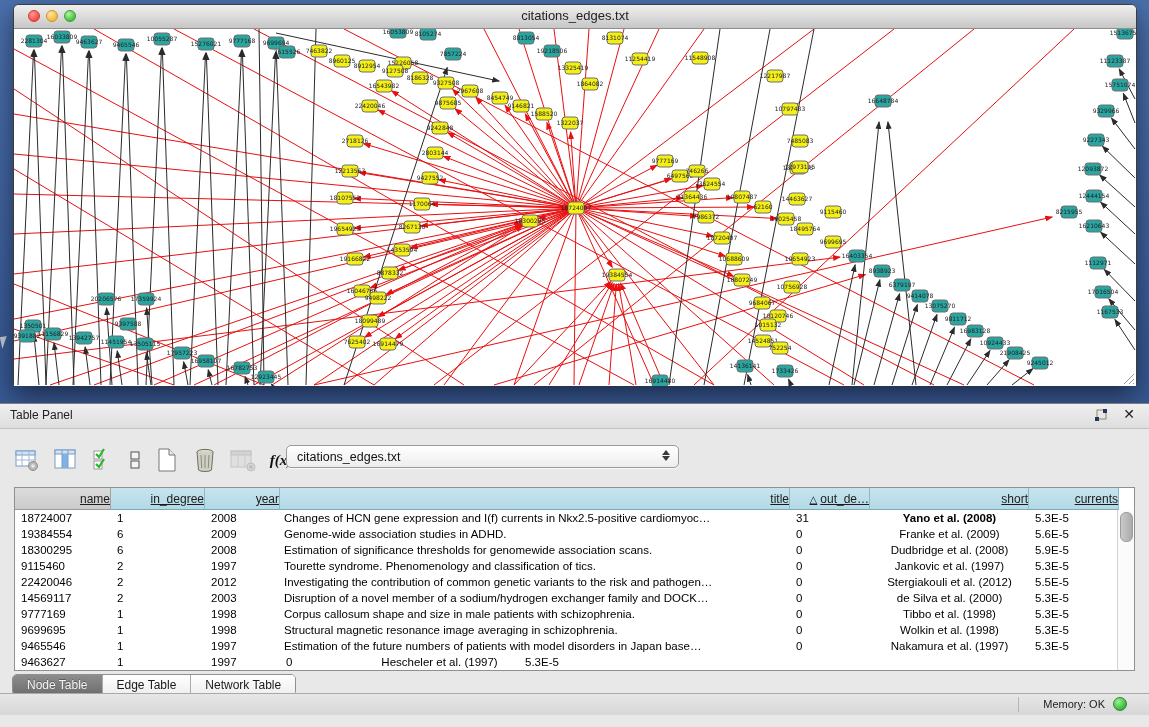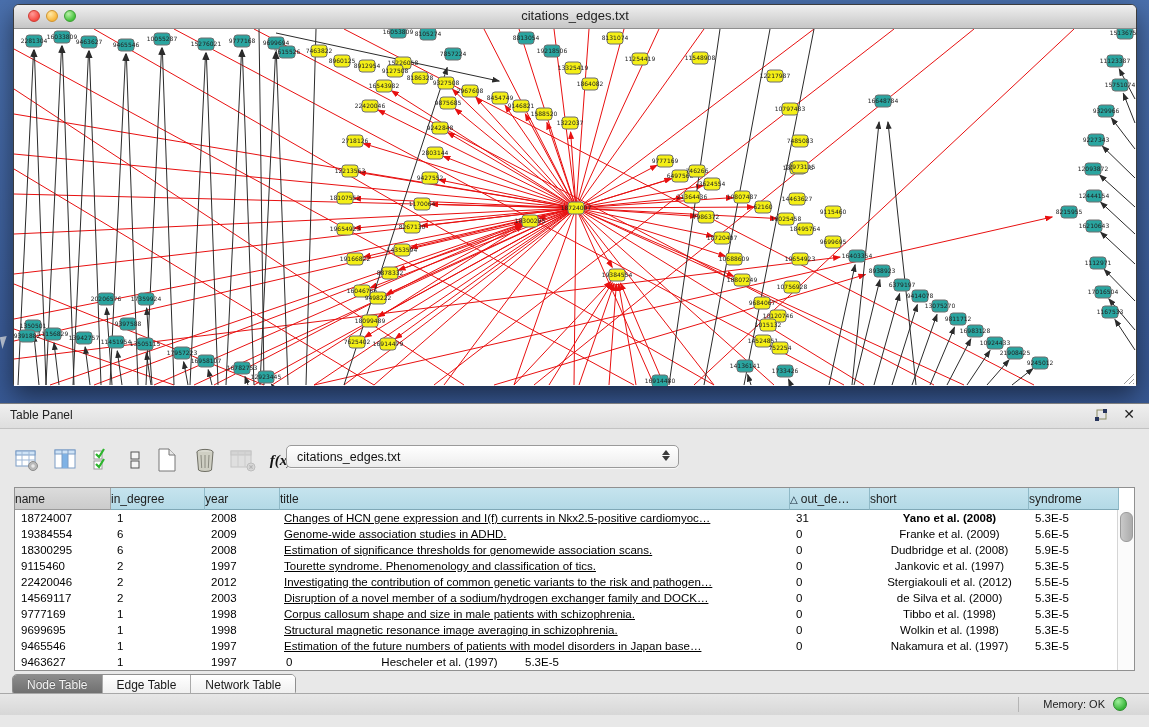--- a/index.html
+++ b/index.html
@@ -43,31 +43,31 @@
     background:linear-gradient(180deg,#ffffff,#ededed);
     box-shadow:0 1px 1px rgba(255,255,255,.8), inset 0 1px 0 #fff;
     font-size:12.5px;color:#111;line-height:23px;padding-left:10px;box-sizing:border-box;}
   .combo-arrows{position:absolute;right:8px;top:4px;display:flex;flex-direction:column;gap:1px;}
   .combo-arrows i{width:0;height:0;border-left:4px solid transparent;border-right:4px solid transparent;}
   .combo-arrows i.up{border-bottom:5px solid #3b3b3b;}
   .combo-arrows i.dn{border-top:5px solid #3b3b3b;}
   .tablewrap{position:absolute;left:14px;top:83px;width:1121px;height:184px;
     background:#fff;border:1px solid #909090;box-sizing:border-box;}
   .thead{display:flex;height:22px;background:#fff;}
-  .hcell{box-sizing:border-box;height:22px;line-height:22px;text-align:left;
+  .hcell{box-sizing:border-box;height:22px;line-height:22px;text-align:right;
     font-size:12px;color:#1c1c1c;background:linear-gradient(180deg,#c6e4ee,#b3d9e6);
     border-right:1px solid #8fb9c7;border-bottom:1px solid #7fa8b6;
-    overflow:hidden;white-space:nowrap;}
+    overflow:hidden;white-space:nowrap;text-decoration:underline;}
   .hcell.first{background:linear-gradient(180deg,#dcdcdc,#cbcbcb);
     border-right:1px solid #a3a3a3;border-bottom:1px solid #9a9a9a;}
   .sortg{font-size:10px;margin-right:3px;color:#123;}
   .tbody{position:relative;}
   .trow{display:flex;height:16px;line-height:16px;font-size:11.5px;color:#000;}
   .tcell{box-sizing:border-box;padding-left:6px;overflow:hidden;white-space:nowrap;}
-  .tcell.title{padding-left:4px;text-decoration:underline;}
+  .tcell.title{padding-left:4px;}
   .tcell.short{text-align:center;padding-left:0;}
   .vscroll{position:absolute;right:0;top:22px;bottom:0;width:16px;background:#fbfbfb;
     border-left:1px solid #d5d5d5;}
   .vthumb{position:absolute;left:2px;top:2px;width:11px;height:28px;border-radius:6px;
     background:linear-gradient(90deg,#c9c9c9,#ababab);border:1px solid #9b9b9b;}
   .tabsrow{position:absolute;left:12px;top:270px;width:100%;display:flex;justify-content:flex-start;}
   .tabs{display:inline-flex;border:1px solid #8f8f8f;border-radius:5px;overflow:hidden;
     box-shadow:0 1px 0 rgba(255,255,255,.7);}
   .tab{padding:3px 14px;font-size:12px;background:linear-gradient(180deg,#ffffff,#eeeeee);
     color:#1a1a1a;border-right:1px solid #aaa;}
@@ -835,21 +835,21 @@
     </div>
 
     <div class="tablewrap">
       <div class="thead" id="thead">
           <div class="hcell first" style="width: 96px;">name</div>
           <div class="hcell" style="width: 94px;">in_degree</div>
           <div class="hcell" style="width: 75px;">year</div>
           <div class="hcell" style="width: 510px;">title</div>
           <div class="hcell" style="width: 80px;"><span class="sortg">△</span>out_de…</div>
           <div class="hcell" style="width: 159px;">short</div>
-          <div class="hcell" style="width: 90px;">syndrome</div>
+          <div class="hcell" style="width: 90px;">currents</div>
         </div>
       <div class="tbody" id="tbody">
           <div class="trow">
             <div class="tcell" style="width: 96px;">18724007</div>
             <div class="tcell" style="width: 94px;">1</div>
             <div class="tcell" style="width: 75px;">2008</div>
             <div class="tcell title" style="width: 510px;">Changes of HCN gene expression and I(f) currents in Nkx2.5-positive cardiomyoc…</div>
             <div class="tcell" style="width: 80px;">31</div>
             <div class="tcell short" style="width: 159px; font-weight: bold;">Yano et al. (2008)</div>
             <div class="tcell" style="width: 90px;">5.3E-5</div>

